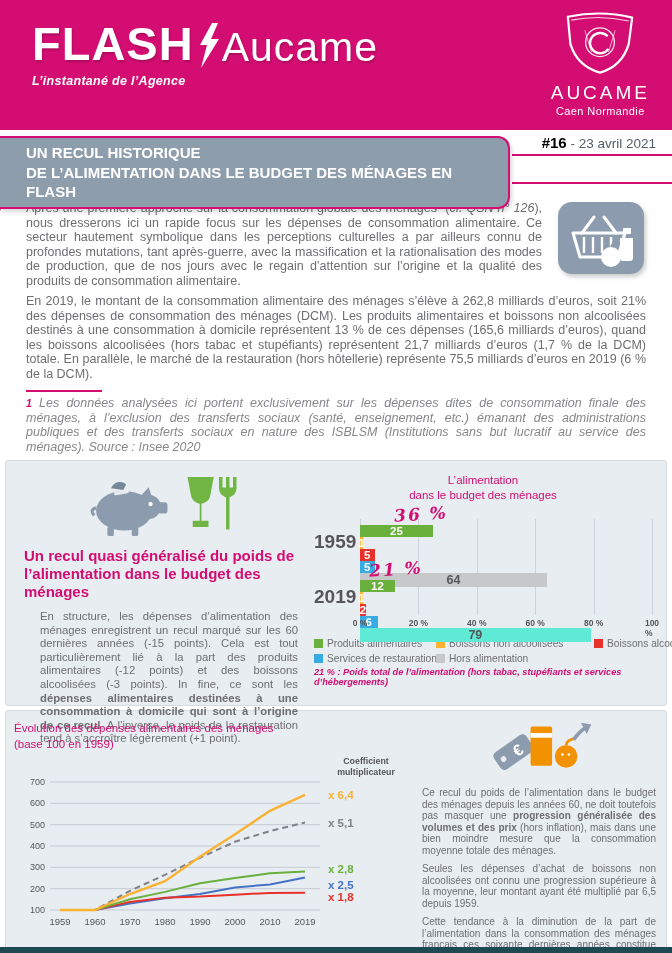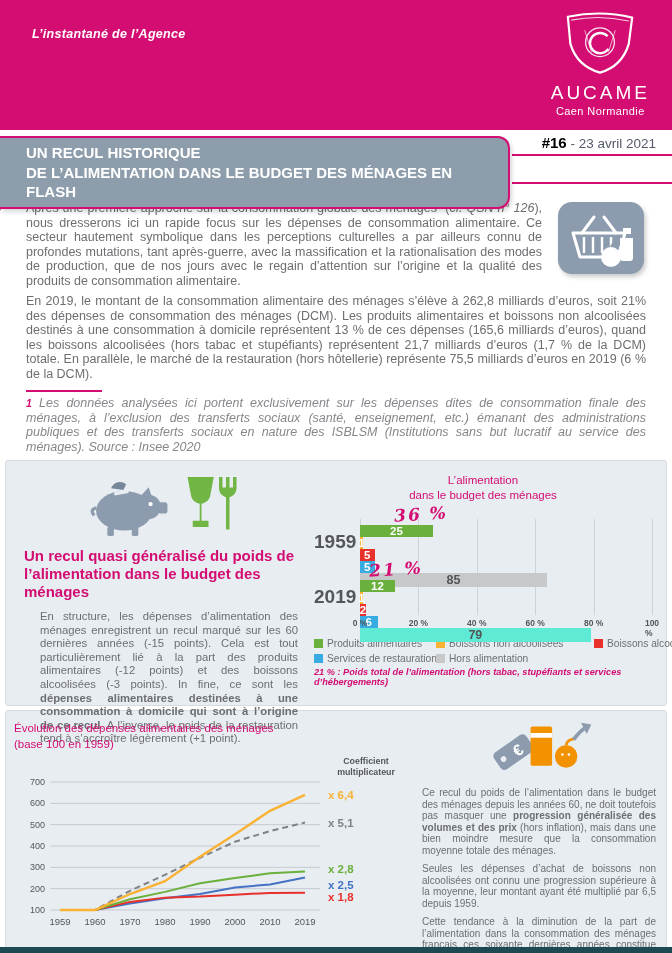--- a/index.html
+++ b/index.html
@@ -94,20 +94,27 @@
 
   .footer-bar{position:absolute;left:0;right:0;bottom:0;height:6px;background:var(--teal);}
 </style>
 </head>
 <body>
 
 <div class="page">
 
   <header class="banner">
     <div class="brand">
+      <div class="brand-line">
+        <span class="brand-flash">FLASH</span>
+        <svg class="bolt" width="24" height="46" viewBox="0 0 24 46">
+          <path d="M15 0 L3 22 h7 L4 45 L22 16 h-8 L21 0 Z" fill="#fff"></path>
+        </svg>
+        <span class="brand-aucame">Aucame</span>
+      </div>
       <div class="tagline">L’instantané de l’Agence</div>
     </div>
     <div class="logo">
       <svg width="88" height="66" viewBox="0 0 96 78" fill="none" stroke="#ffffff">
         <path d="M10 8 C34 3 62 3 86 9 L82 40 C76 60 62 70 48 74 C34 70 19 60 13 40 Z" stroke-width="2.6" stroke-linejoin="round"></path>
         <path d="M14 12 C34 8 60 8 82 13" stroke-width="1.3" opacity="0.8"></path>
         <circle cx="48" cy="38" r="17" stroke-width="1.5" opacity="0.9"></circle>
         <path d="M57 31 a12 12 0 1 0 1 15" stroke-width="2.8"></path>
         <path d="M30 24 l8 26 M66 24 l-8 26" stroke-width="1.1" opacity="0.7"></path>
       </svg>
@@ -189,21 +196,21 @@
               <div class="bc-seg" style="width: 1%; background: rgb(249, 178, 51);">
                 <span class="bc-lbl">1</span>
               </div>
               <div class="bc-seg" style="width: 5%; background: rgb(232, 49, 42);">
                 <span class="bc-lbl">5</span>
               </div>
               <div class="bc-seg" style="width: 5%; background: rgb(56, 172, 226);">
                 <span class="bc-lbl">5</span>
               </div>
               <div class="bc-seg" style="width: 64%; background: rgb(199, 200, 202);">
-                <span class="bc-lbl dark">85</span>
+                <span class="bc-lbl dark">64</span>
               </div>
             </div>
           </div>
           <div class="bc-rowwrap">
             <div class="bc-year">2019</div>
             <div class="bc-annot" style="left: 12.18%;">21 %</div>
             <div class="bc-bar">
               <div class="bc-seg" style="width: 12%; background: rgb(106, 176, 60);">
                 <span class="bc-lbl">12</span>
               </div>

